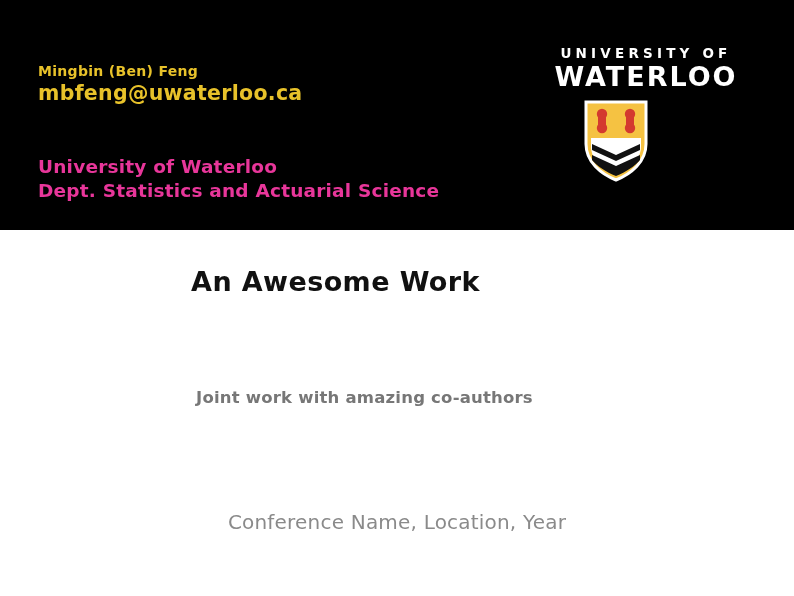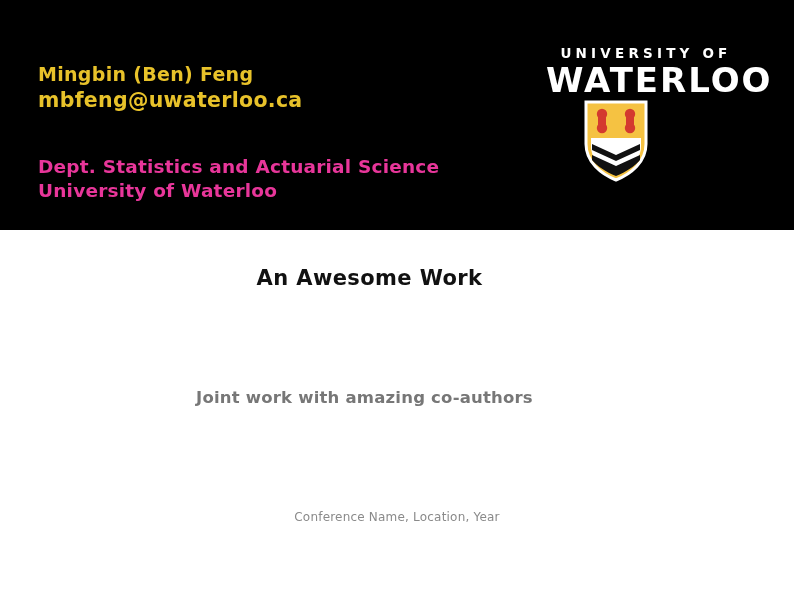--- a/index.html
+++ b/index.html
@@ -27,21 +27,21 @@
     height: 230px;
     background: #000000;
   }
   .author-block {
     position: absolute;
     left: 38px;
     top: 62px;
     line-height: 1.30;
   }
   .author-name {
-    font-size: 19px;
+    font-size: 14px;
     font-weight: bold;
     color: #e8c22a;
     letter-spacing: 0.3px;
     white-space: nowrap;
   }
   .author-email {
     font-size: 20.5px;
     font-weight: bold;
     color: #e8c22a;
     letter-spacing: 0.3px;
@@ -68,83 +68,82 @@
     text-align: center;
   }
   .logo-uni {
     font-size: 13.5px;
     font-weight: bold;
     color: #ffffff;
     letter-spacing: 4.2px;
     line-height: 1.1;
   }
   .logo-waterloo {
-    font-size: 34px;
+    font-size: 27px;
     font-weight: bold;
     color: #ffffff;
     letter-spacing: 2.0px;
     line-height: 1.05;
     margin-top: 2px;
   }
   .crest {
     position: absolute;
     left: 583px;
     top: 100px;
     width: 66px;
     height: 82px;
   }
   .title-main {
     position: absolute;
     left: 0;
     top: 266px;
     width: 671px;
     text-align: center;
-    font-size: 21px;
+    font-size: 27px;
     font-weight: bold;
     color: #111111;
     letter-spacing: 0.4px;
-    margin-left: 34px;
   }
   .subtitle {
     position: absolute;
     left: 0;
     top: 388px;
     width: 729px;
     text-align: center;
     font-size: 16.5px;
     font-weight: bold;
     color: #777777;
     letter-spacing: 0.2px;
   }
   .venue {
     position: absolute;
     left: 0;
     top: 510px;
     width: 794px;
     text-align: center;
-    font-size: 12px;
+    font-size: 20px;
     color: #8a8a8a;
     letter-spacing: 0.2px;
   }
 </style>
 </head>
 <body>
 
 <div class="slide">
 
   <div class="header-band"></div>
 
   <div class="author-block">
     <div class="author-name">Mingbin (Ben) Feng</div>
     <div class="author-email">mbfeng@uwaterloo.ca</div>
   </div>
 
   <div class="affil-block">
+    <div class="affil-line">University of Waterloo</div>
     <div class="affil-line">Dept. Statistics and Actuarial Science</div>
-    <div class="affil-line">University of Waterloo</div>
   </div>
 
   <div class="logo-wrap">
     <div class="logo-uni">UNIVERSITY OF</div>
     <div class="logo-waterloo">WATERLOO</div>
   </div>
 
   <div class="crest">
     <svg width="66" height="82" viewBox="0 0 66 82" xmlns="http://www.w3.org/2000/svg">
       <path d="M3 2 H63 V44 C63 62 48 74 33 80 C18 74 3 62 3 44 Z" fill="#f5c242" stroke="#ffffff" stroke-width="3"></path>

